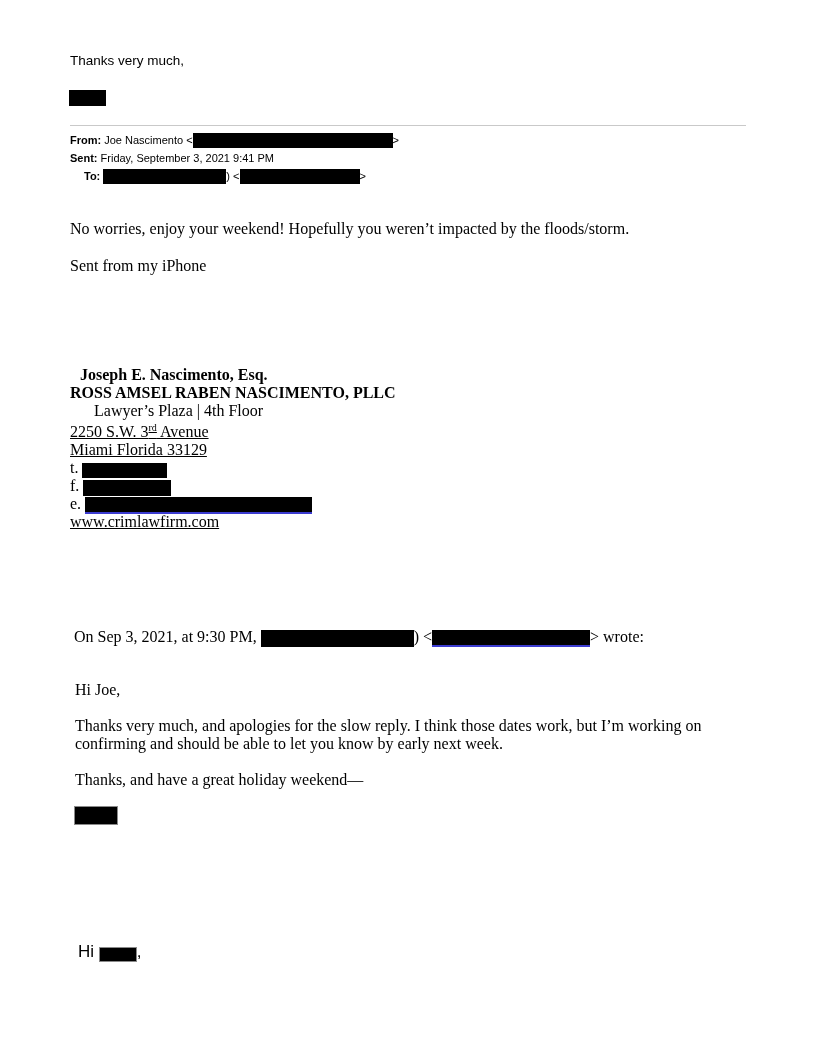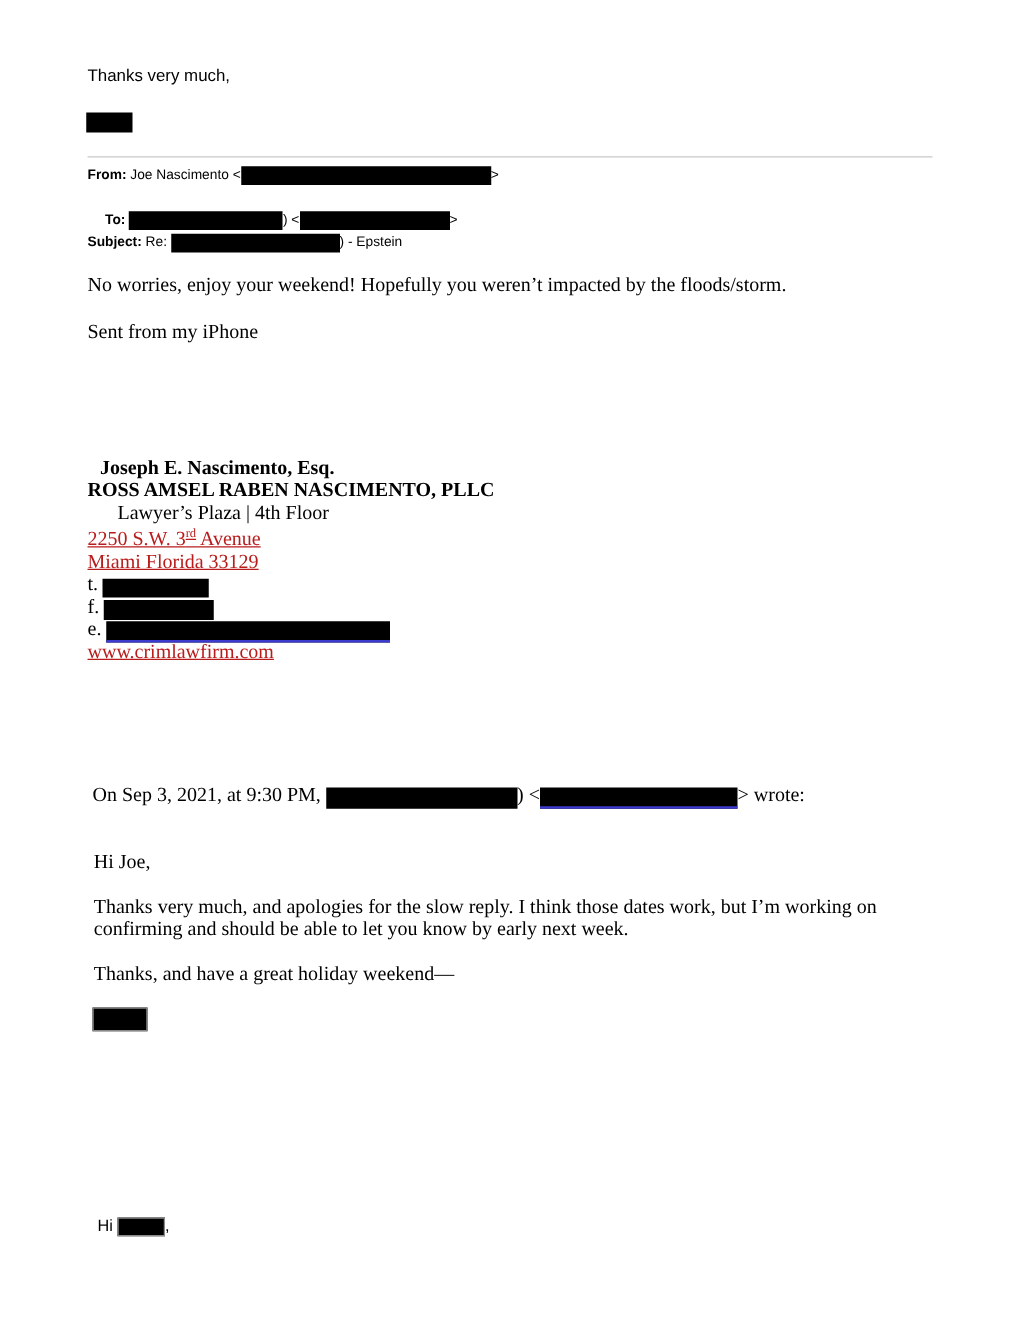--- a/index.html
+++ b/index.html
@@ -24,21 +24,21 @@
   .bar {
     display:inline-block;
     background:#000000;
     vertical-align:text-bottom;
     margin-bottom:-2px;
   }
   .bar.block { display:block; position:absolute; margin:0; }
   .bar.edge { border:1px solid #8a8a8a; }
   .bar.linkhint { border-bottom:2px solid #3b3bd0; }
   a.doclink, .link {
-    color:#b91c1c;
+    color:#000000;
     text-decoration:underline;
     cursor:pointer;
   }
   sup.ord { font-size:10px; vertical-align:super; line-height:0; text-decoration:underline; }
 </style>
 </head>
 <body>
 
 <div class="page">
 
@@ -46,30 +46,30 @@
 
   <div class="bar block" style="left:69px; top:90px; width:37px; height:16px;"></div>
 
   <div class="sep" style="left:70px; top:125px; width:676px;"></div>
 
   <div class="abs hdr" style="left:70px; top:131px;">
     <b>From:</b>
     <span>Joe Nascimento &lt;</span><span class="bar" style="width:200px; height:15px;"></span><span>&gt;</span>
   </div>
 
+  <div class="abs hdr" style="left:70px; top:149px;">
+    <b>Sent:</b>
+    <span>Friday, September 3, 2021 9:41 PM</span>
+  </div>
 
   <div class="abs hdr" style="left:56px; top:167px;margin-left:28px;">
     <b>To:</b>
     <span class="bar" style="width:123px; height:15px;"></span><span>) &lt;</span><span class="bar" style="width:120px; height:15px;"></span><span>&gt;</span>
   </div>
 
-  <div class="abs hdr" style="left:70px; top:185px;">
-    <b>Subject:</b>
-    <span>Re: </span><span class="bar" style="width:135px; height:15px;"></span><span>) - Epstein</span>
-  </div>
 
   <div class="abs serif" style="left:70px; top:220px;">No worries, enjoy your weekend! Hopefully you weren’t impacted by the floods/storm.</div>
 
   <div class="abs serif" style="left:70px; top:257px;">Sent from my iPhone</div>
 
   <div class="abs serif" style="left:80px; top:366px; font-weight:bold;">Joseph E. Nascimento, Esq.</div>
   <div class="abs serif" style="left:70px; top:384px; font-weight:bold;">ROSS AMSEL RABEN NASCIMENTO, PLLC</div>
   <div class="abs serif" style="left:70px; top:402px;margin-left:24px;">Lawyer’s Plaza | 4th Floor</div>
 
   <div class="abs serif" style="left:70px; top:423px;">
@@ -105,18 +105,18 @@
 
   <div class="abs serif" style="left:75px; top:681px;">Hi Joe,</div>
 
   <div class="abs serif wrap" style="left:75px; top:717px; width:692px; line-height:17.5px;">Thanks very much, and apologies for the slow reply. I think those dates work, but I’m working on confirming and should be able to let you know by early next week.</div>
 
   <div class="abs serif" style="left:75px; top:771px;">Thanks, and have a great holiday weekend—</div>
 
   <div class="bar block edge" style="left:74px; top:806px; width:42px; height:17px;"></div>
 
 
-  <div class="abs sans" style="left:78px; top:973px; font-size:13px;">
+  <div class="abs sans" style="left:78px; top:942px; font-size:17px;">
     <span>Hi</span>
     <span class="bar edge" style="width:36px; height:13px; margin-bottom:-1px;"></span><span>,</span>
   </div>
 
 </div>
 
 </body></html>

